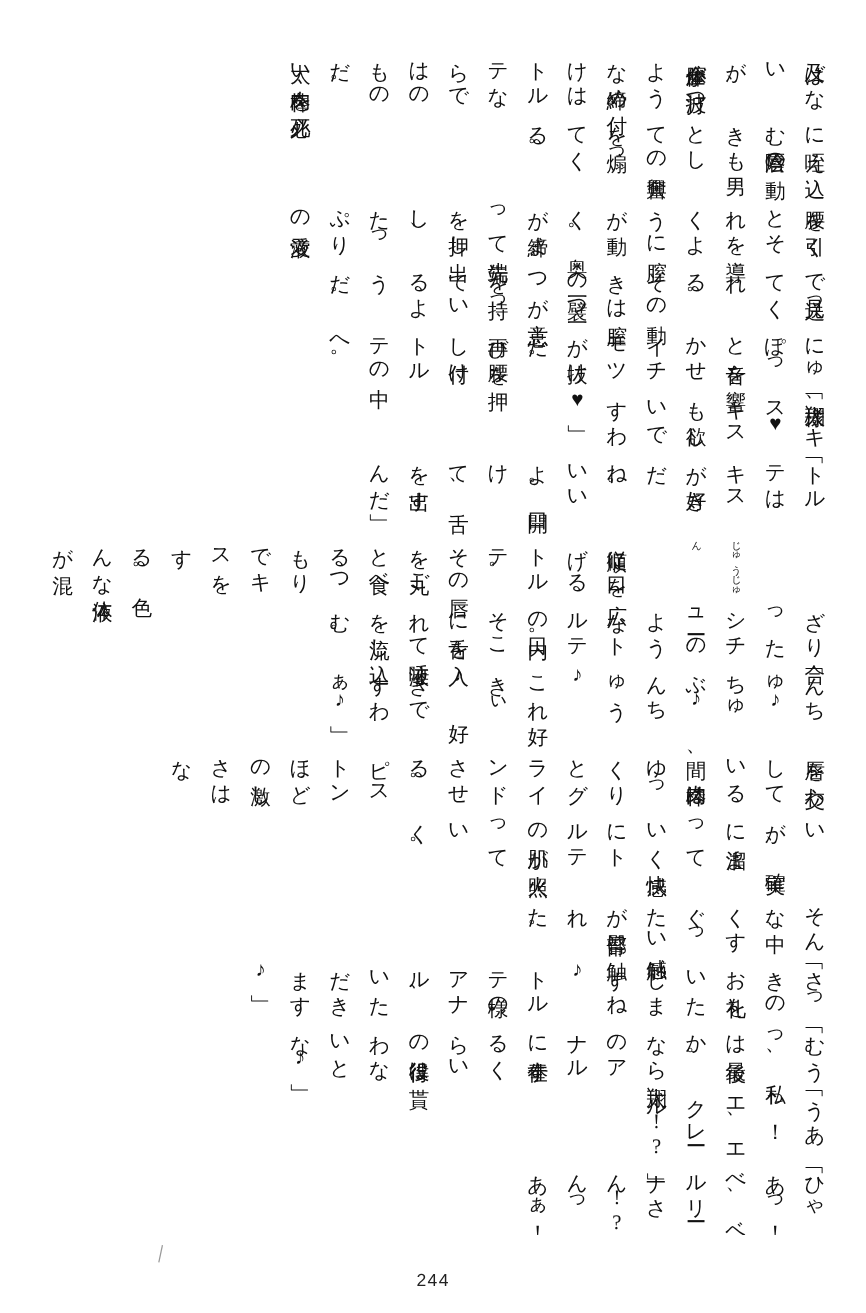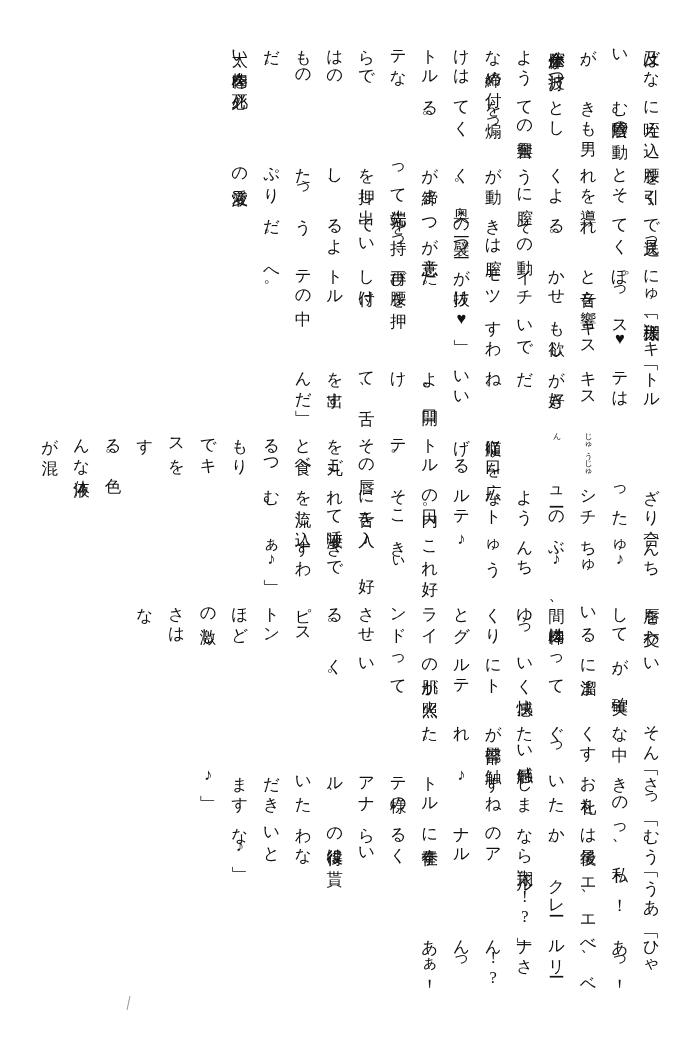--- a/index.html
+++ b/index.html
@@ -114,13 +114,14 @@
     <div class="col">いが、確実に溜まっていく快感にトルテの肌が火照っていく。</div>
     <div class="col indent-1">そんな中、くすぐったい感触が臀部に触れた。</div>
     <div class="col">「さっきのお礼をいたしますね♪　トルテ様のアナル、いただきます♪」</div>
     <div class="col">「むうっ、私は最後か。なら翔太のアナルに奉仕するくらいの役得は貰わないとな♪」</div>
     <div class="col">「うあっ！　エ、エクレール!?」</div>
     <div class="col">「ひゃあっ！　べ、ベルリーナさん!?　んっあぁ！」</div>
   </div>
 
   <div class="tick"></div>
 
+  <div class="page-number">244</div>
 </div>
 
 </body></html>

